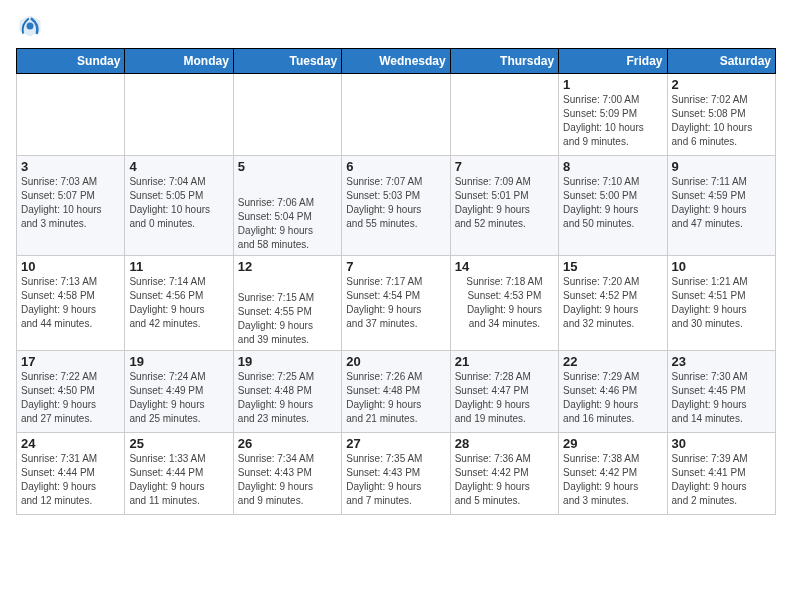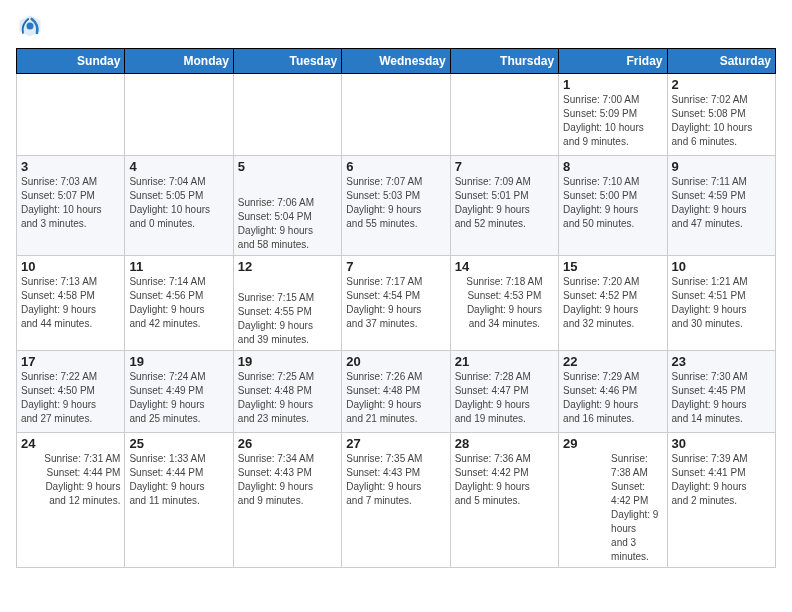--- a/index.html
+++ b/index.html
@@ -299,21 +299,21 @@
             <span class="day-number">23</span>
             <div class="day-info" style="white-space: pre-line;">Sunrise: 7:30 AM
 Sunset: 4:45 PM
 Daylight: 9 hours
 and 14 minutes.</div>
           </td>
         </tr>
         <tr>
           <td>
             <span class="day-number">24</span>
-            <div class="day-info" style="white-space: pre-line; text-align: right;">Sunrise: 7:31 AM
+            <div class="day-info" style="white-space: pre-line;">Sunrise: 7:31 AM
 Sunset: 4:44 PM
 Daylight: 9 hours
 and 12 minutes.</div>
           </td>
           <td>
             <span class="day-number">25</span>
             <div class="day-info" style="white-space: pre-line;">Sunrise: 1:33 AM
 Sunset: 4:44 PM
 Daylight: 9 hours
 and 11 minutes.</div>
@@ -334,21 +334,21 @@
           </td>
           <td>
             <span class="day-number">28</span>
             <div class="day-info" style="white-space: pre-line;">Sunrise: 7:36 AM
 Sunset: 4:42 PM
 Daylight: 9 hours
 and 5 minutes.</div>
           </td>
           <td>
             <span class="day-number">29</span>
-            <div class="day-info" style="white-space: pre-line; margin-left: 48px;">Sunrise: 7:38 AM
+            <div class="day-info" style="white-space: pre-line;">Sunrise: 7:38 AM
 Sunset: 4:42 PM
 Daylight: 9 hours
 and 3 minutes.</div>
           </td>
           <td>
             <span class="day-number">30</span>
             <div class="day-info" style="white-space: pre-line;">Sunrise: 7:39 AM
 Sunset: 4:41 PM
 Daylight: 9 hours
 and 2 minutes.</div>

